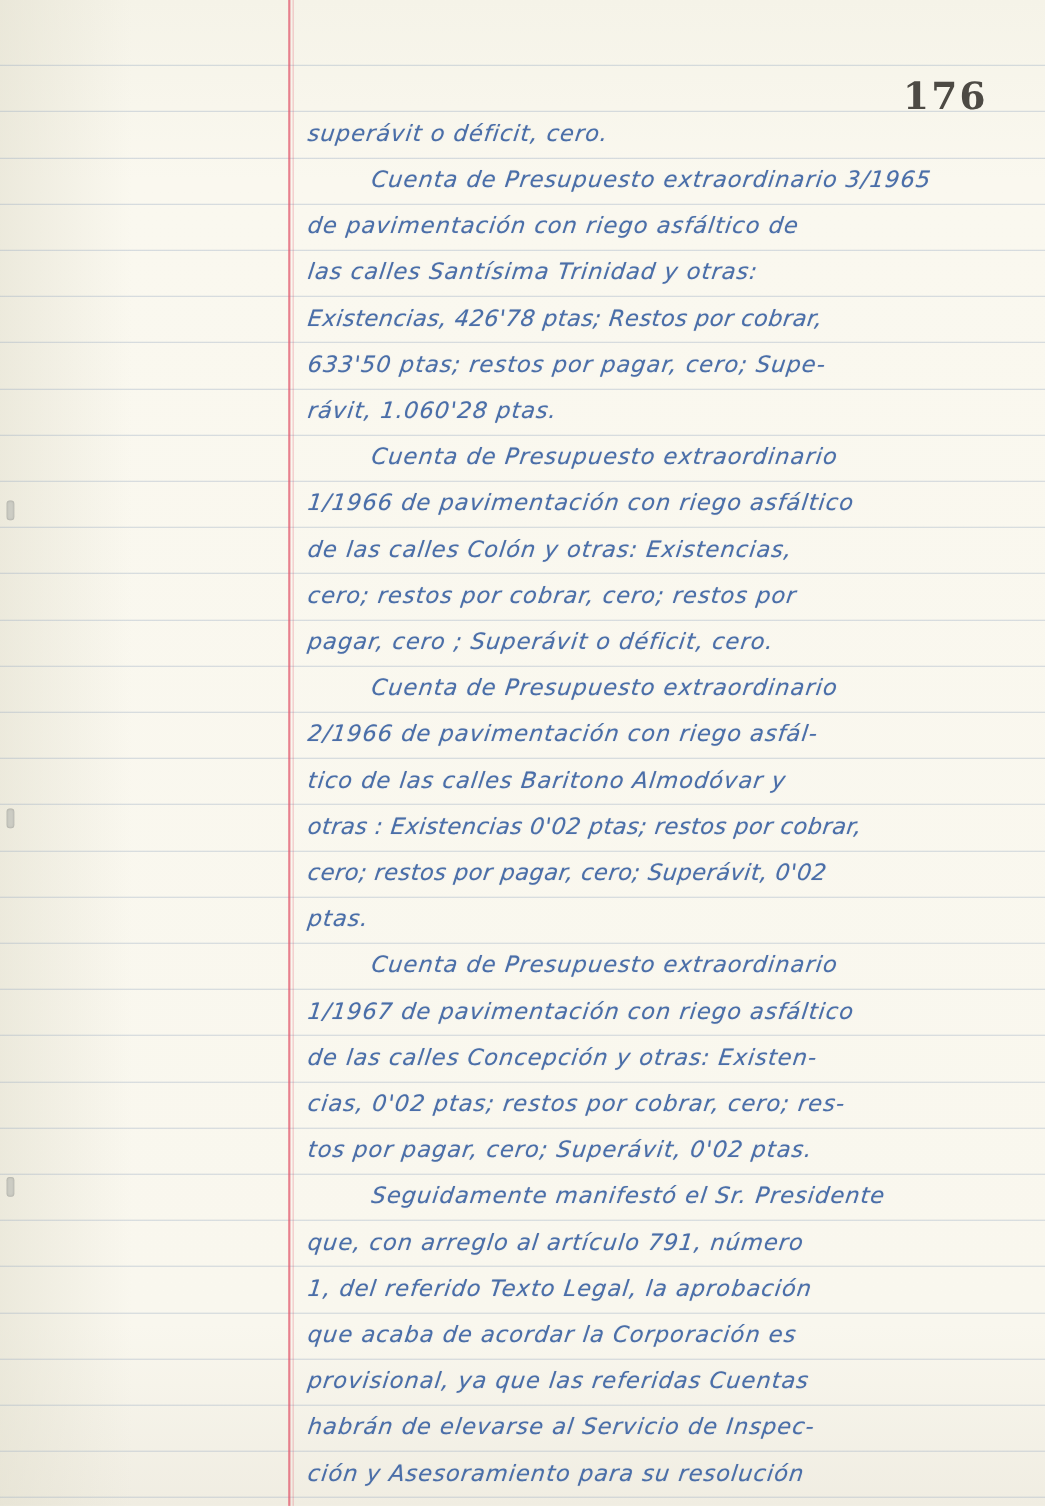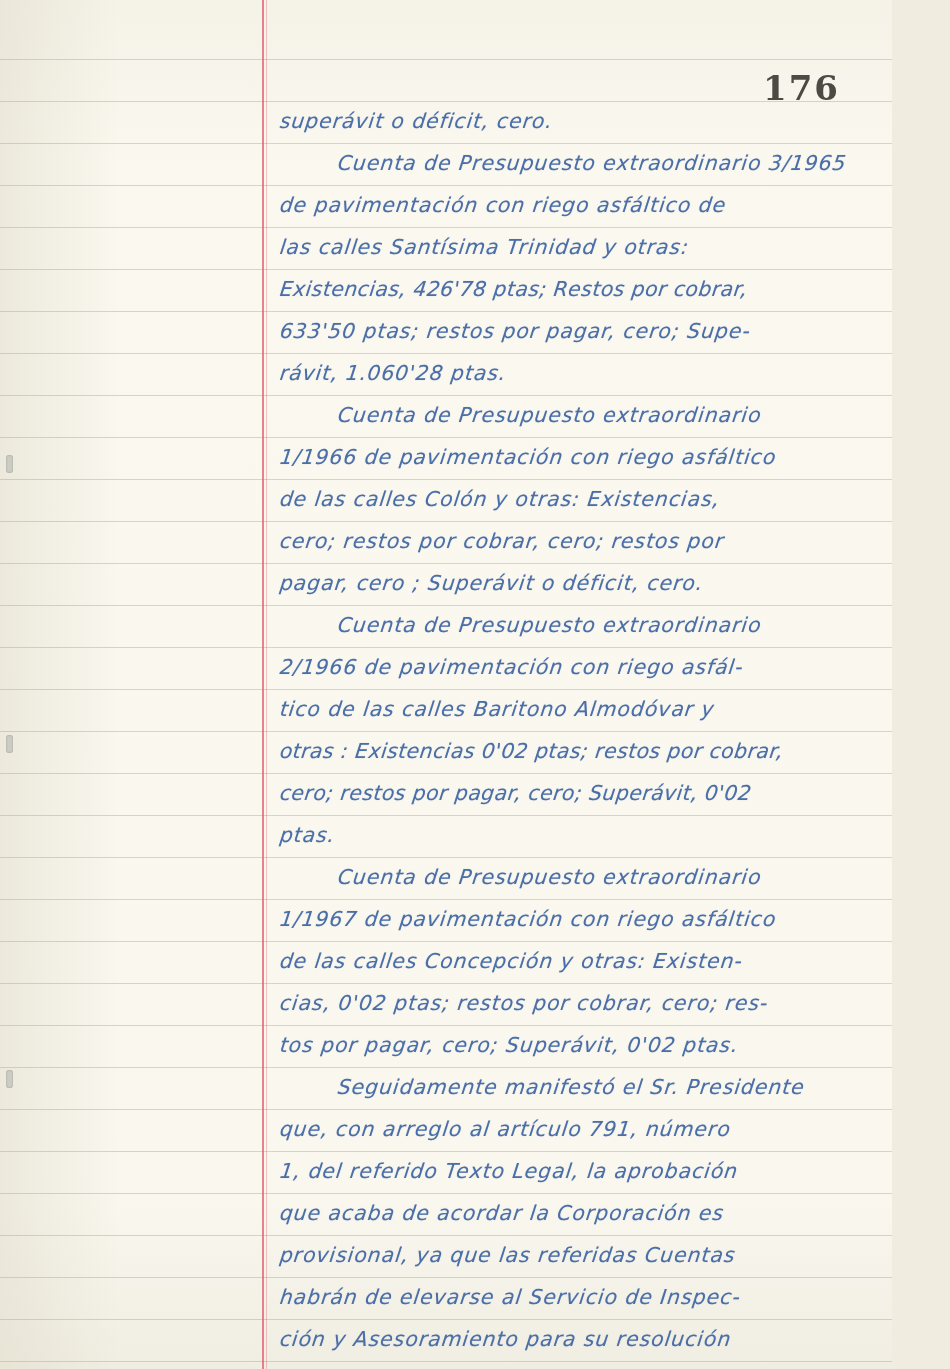--- a/index.html
+++ b/index.html
@@ -2,26 +2,25 @@
 <html><head>
 <meta charset="utf-8">
 <style>
   html, body {
     margin: 0;
     padding: 0;
     background: #f0ece0;
   }
   .page {
     position: relative;
-    width: 877px;
+    width: 950px;
     height: 1369px;
     background: #faf8ef;
     overflow: hidden;
     font-family: "DejaVu Sans", sans-serif;
-    padding-left: 15px;
   }
   
   .paper-tint {
     position: absolute;
     inset: 0;
     background:
       linear-gradient(90deg, rgba(225,222,205,0.55) 0px, rgba(250,248,239,0.0) 120px),
       linear-gradient(180deg, rgba(245,243,232,1) 0%, rgba(250,248,239,1) 12%, rgba(249,247,238,1) 88%, rgba(240,237,226,1) 100%);
     pointer-events: none;
   }

